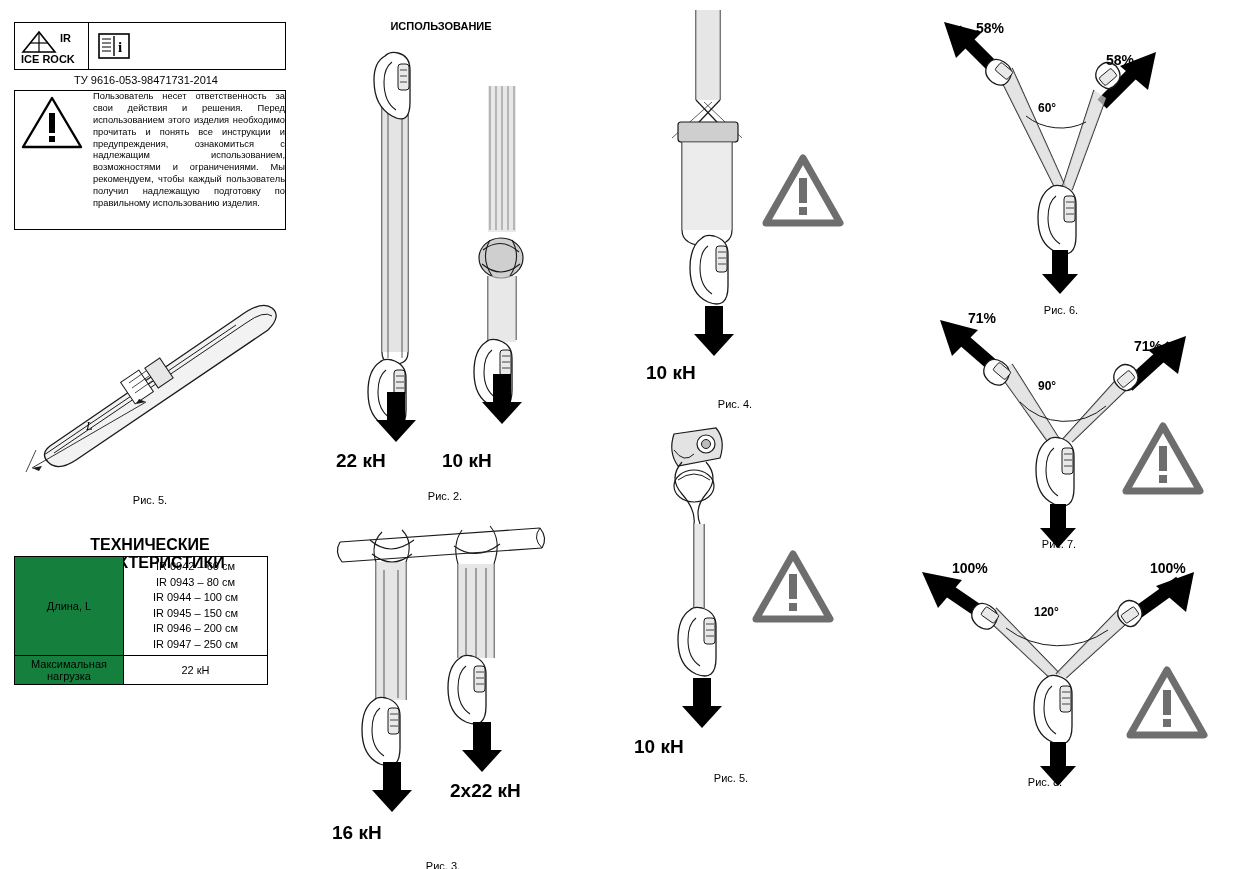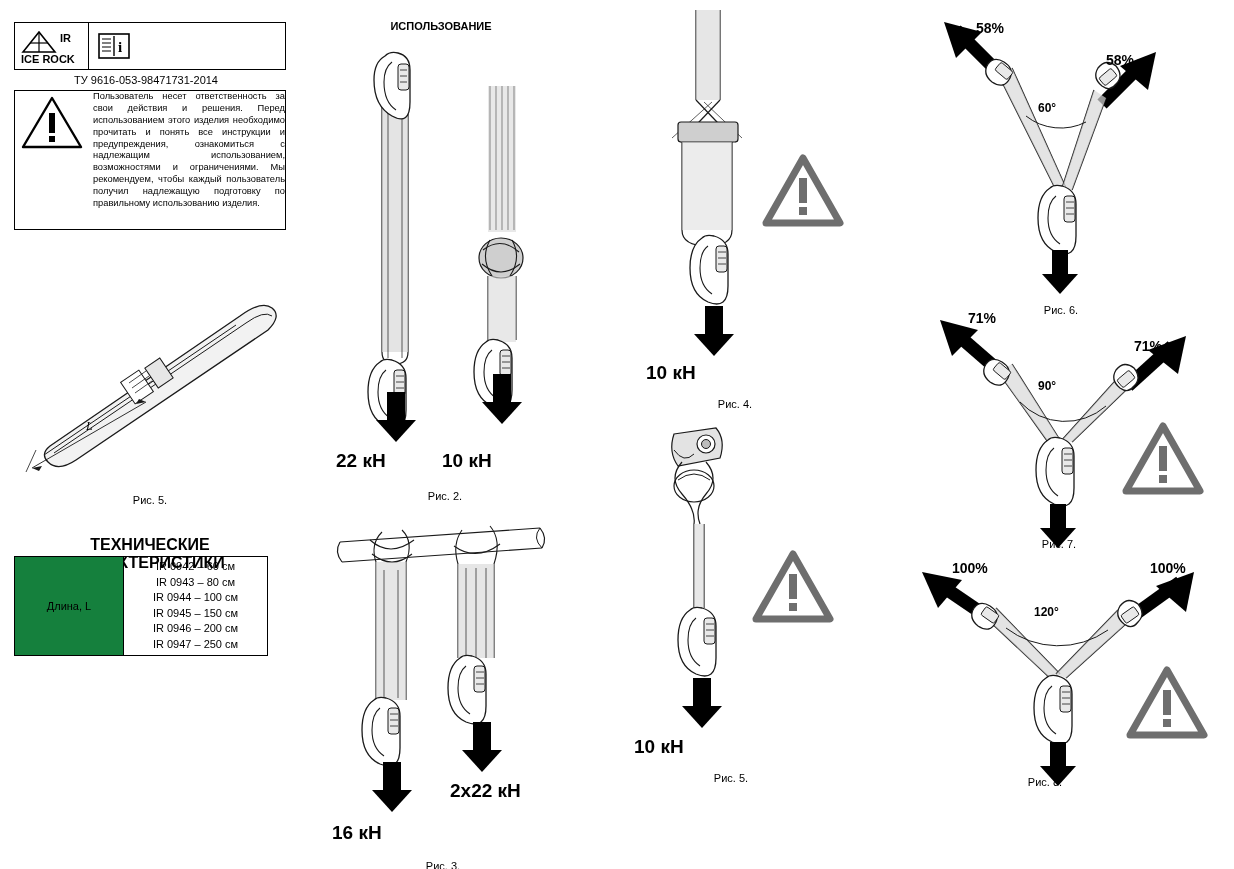--- a/index.html
+++ b/index.html
@@ -99,20 +99,24 @@
     <td class="td-head">Длина, L</td>
     <td class="td-list">
       <div>IR 0942 – 60 см</div>
       <div>IR 0943 – 80 см</div>
       <div>IR 0944 – 100 см</div>
       <div>IR 0945 – 150 см</div>
       <div>IR 0946 – 200 см</div>
       <div>IR 0947 – 250 см</div>
     </td>
   </tr>
+  <tr>
+    <td class="td-head">Максимальная нагрузка</td>
+    <td class="td-val">22 кН</td>
+  </tr>
 </tbody>
   </table>
 
 <div class="abs" style="left:321px;top:20px;width:240px;text-align:center;font-size:11px;font-weight:bold;">ИСПОЛЬЗОВАНИЕ</div>
 
 <div class="abs" style="left:330px;top:40px;width:240px;height:400px;">
   <svg width="240" height="400" viewBox="0 0 240 400">
 
     <g>
       <path d="M52 46 L52 312" class="st" stroke-width="1.2"></path>

